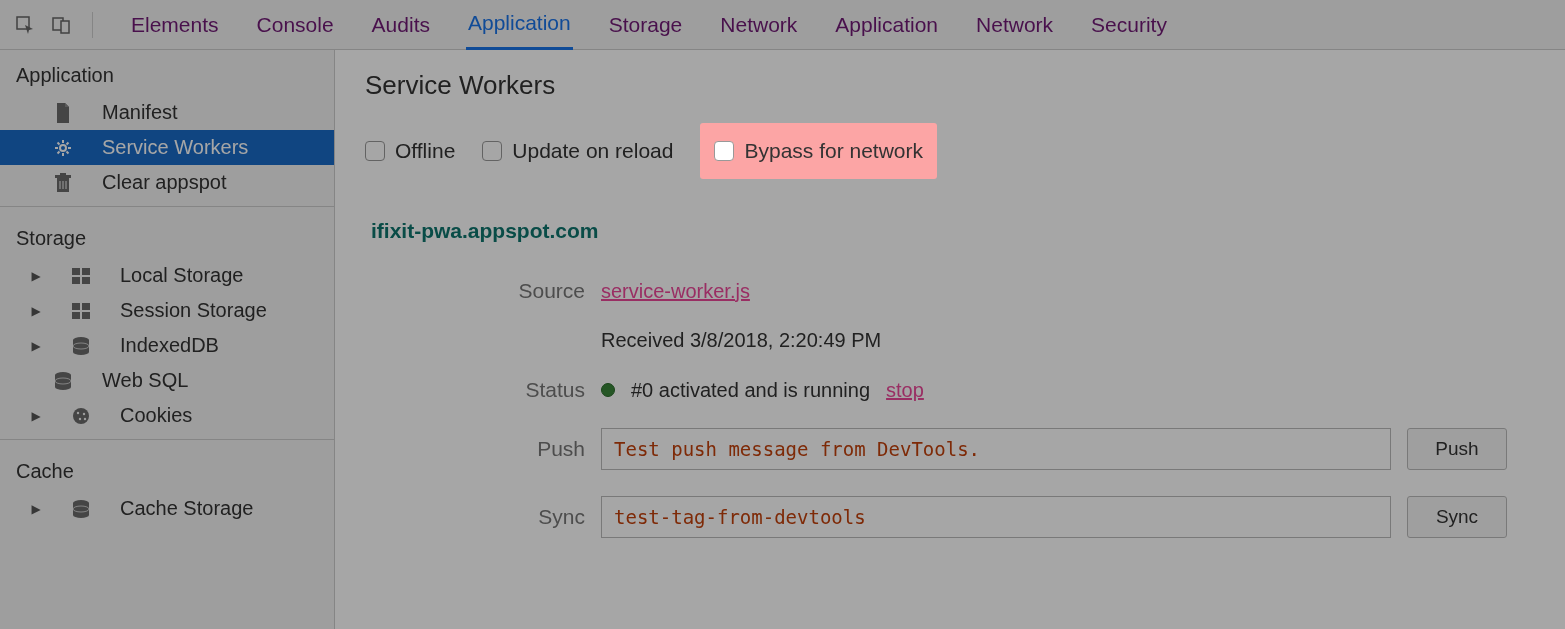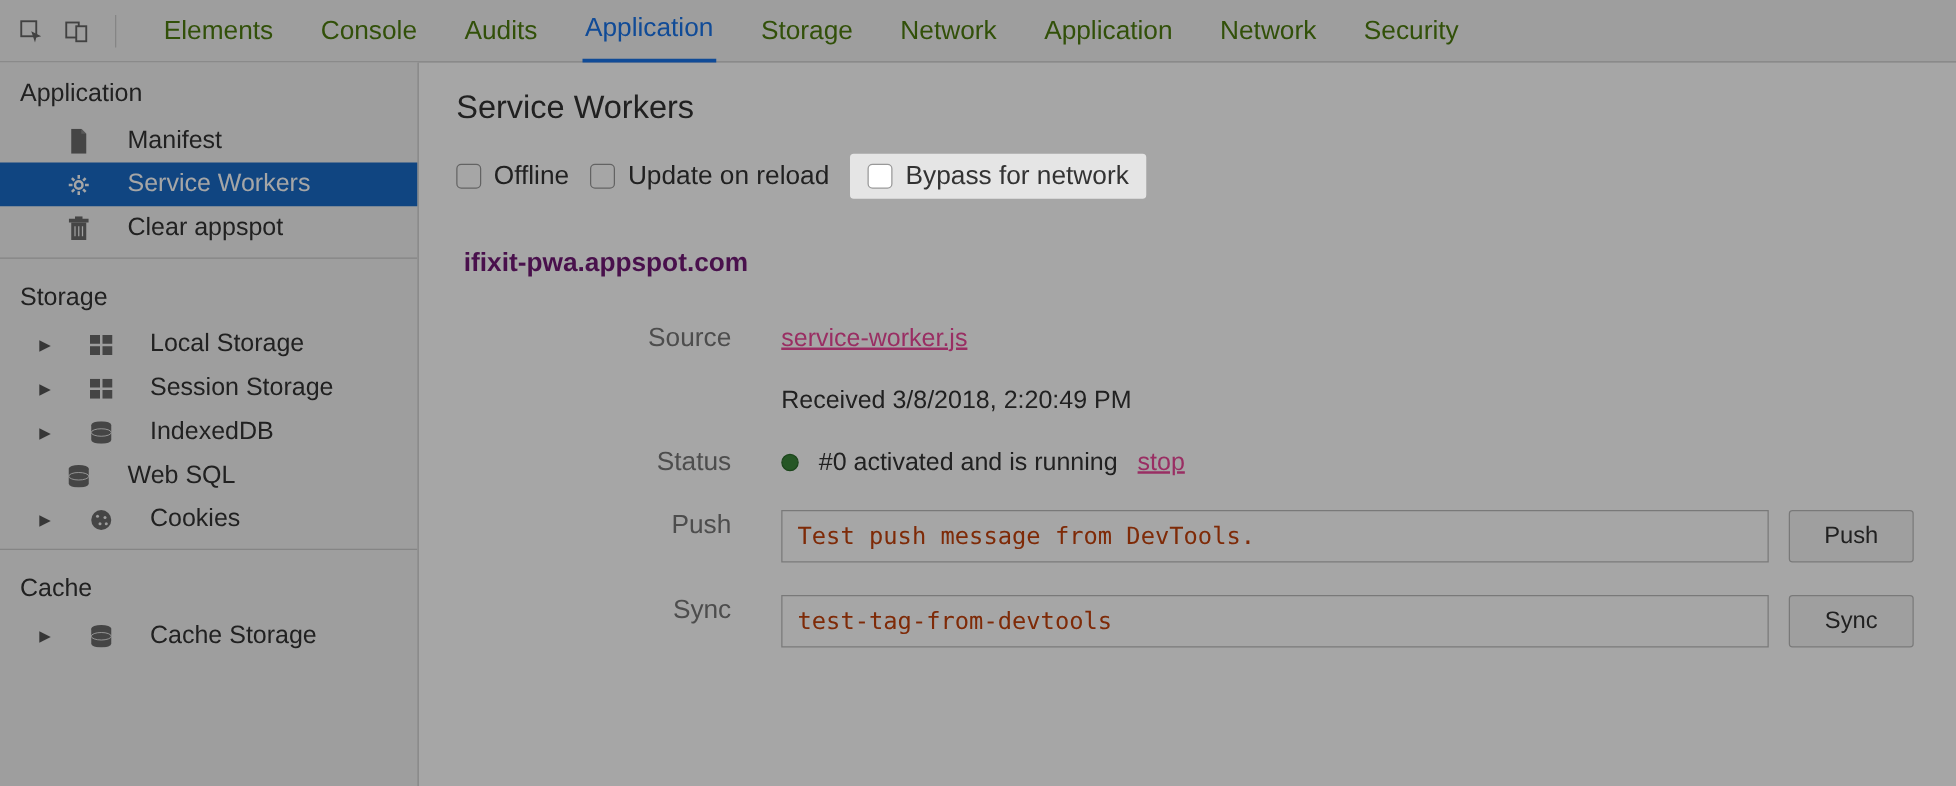--- a/index.html
+++ b/index.html
@@ -36,21 +36,21 @@
 }
 .toolbar .sep {
   width:1px; height:26px; background:#ccc; margin:0 10px;
 }
 .tabs {
   display:flex; align-items:center; gap: 34px;
   margin-left: 20px;
 }
 .tab {
   font-size: 21px;
-  color: #4d7c0f;
+  color: #701a75;
   padding: 12px 2px;
   cursor: pointer;
 }
 .tab.active {
   color: #1a73e8;
   border-bottom: 3px solid #1a73e8;
 }
 .body {
   display:flex;
   height: calc(100% - 50px);
@@ -96,53 +96,54 @@
   flex:1;
   padding: 20px 30px;
   overflow:auto;
 }
 .main h1 {
   font-size: 26px;
   font-weight: 400;
   margin-bottom: 22px;
 }
 .options-row {
-  display:flex; gap: 17px; align-items:center;
+  display:flex; gap: 27px; align-items:center;
   margin-bottom: 40px;
 }
 .option {
   display:flex; align-items:center; gap:10px;
   font-size: 21px;
   color:#333;
 }
 .option input[type=checkbox]{
   width:20px; height:20px;
   border:1px solid #999;
   border-radius:4px;
   appearance:none;
   background:#fff;
 }
 .option.highlight {
-  background:#e5e5e5;
-  padding: 6px 14px;
+  background:#fca5a5;
+  padding: 16px 14px;
   border-radius:3px;
   position:relative;
   z-index: 200;
 }
 .domain {
   font-size: 21px;
   font-weight: 700;
-  color:#701a75;
+  color:#0f766e;
   margin-bottom: 36px;
   margin-left: 6px;
 }
 .kv-row {
   display:flex;
+  align-items:center;
   margin-bottom: 26px;
-  gap: 40px;
+  gap: 16px;
 }
 .kv-label {
   width: 220px;
   text-align: right;
   color:#777;
   font-size: 21px;
 }
 .kv-val {
   flex:1;
   display:flex; align-items:center; gap:16px;

